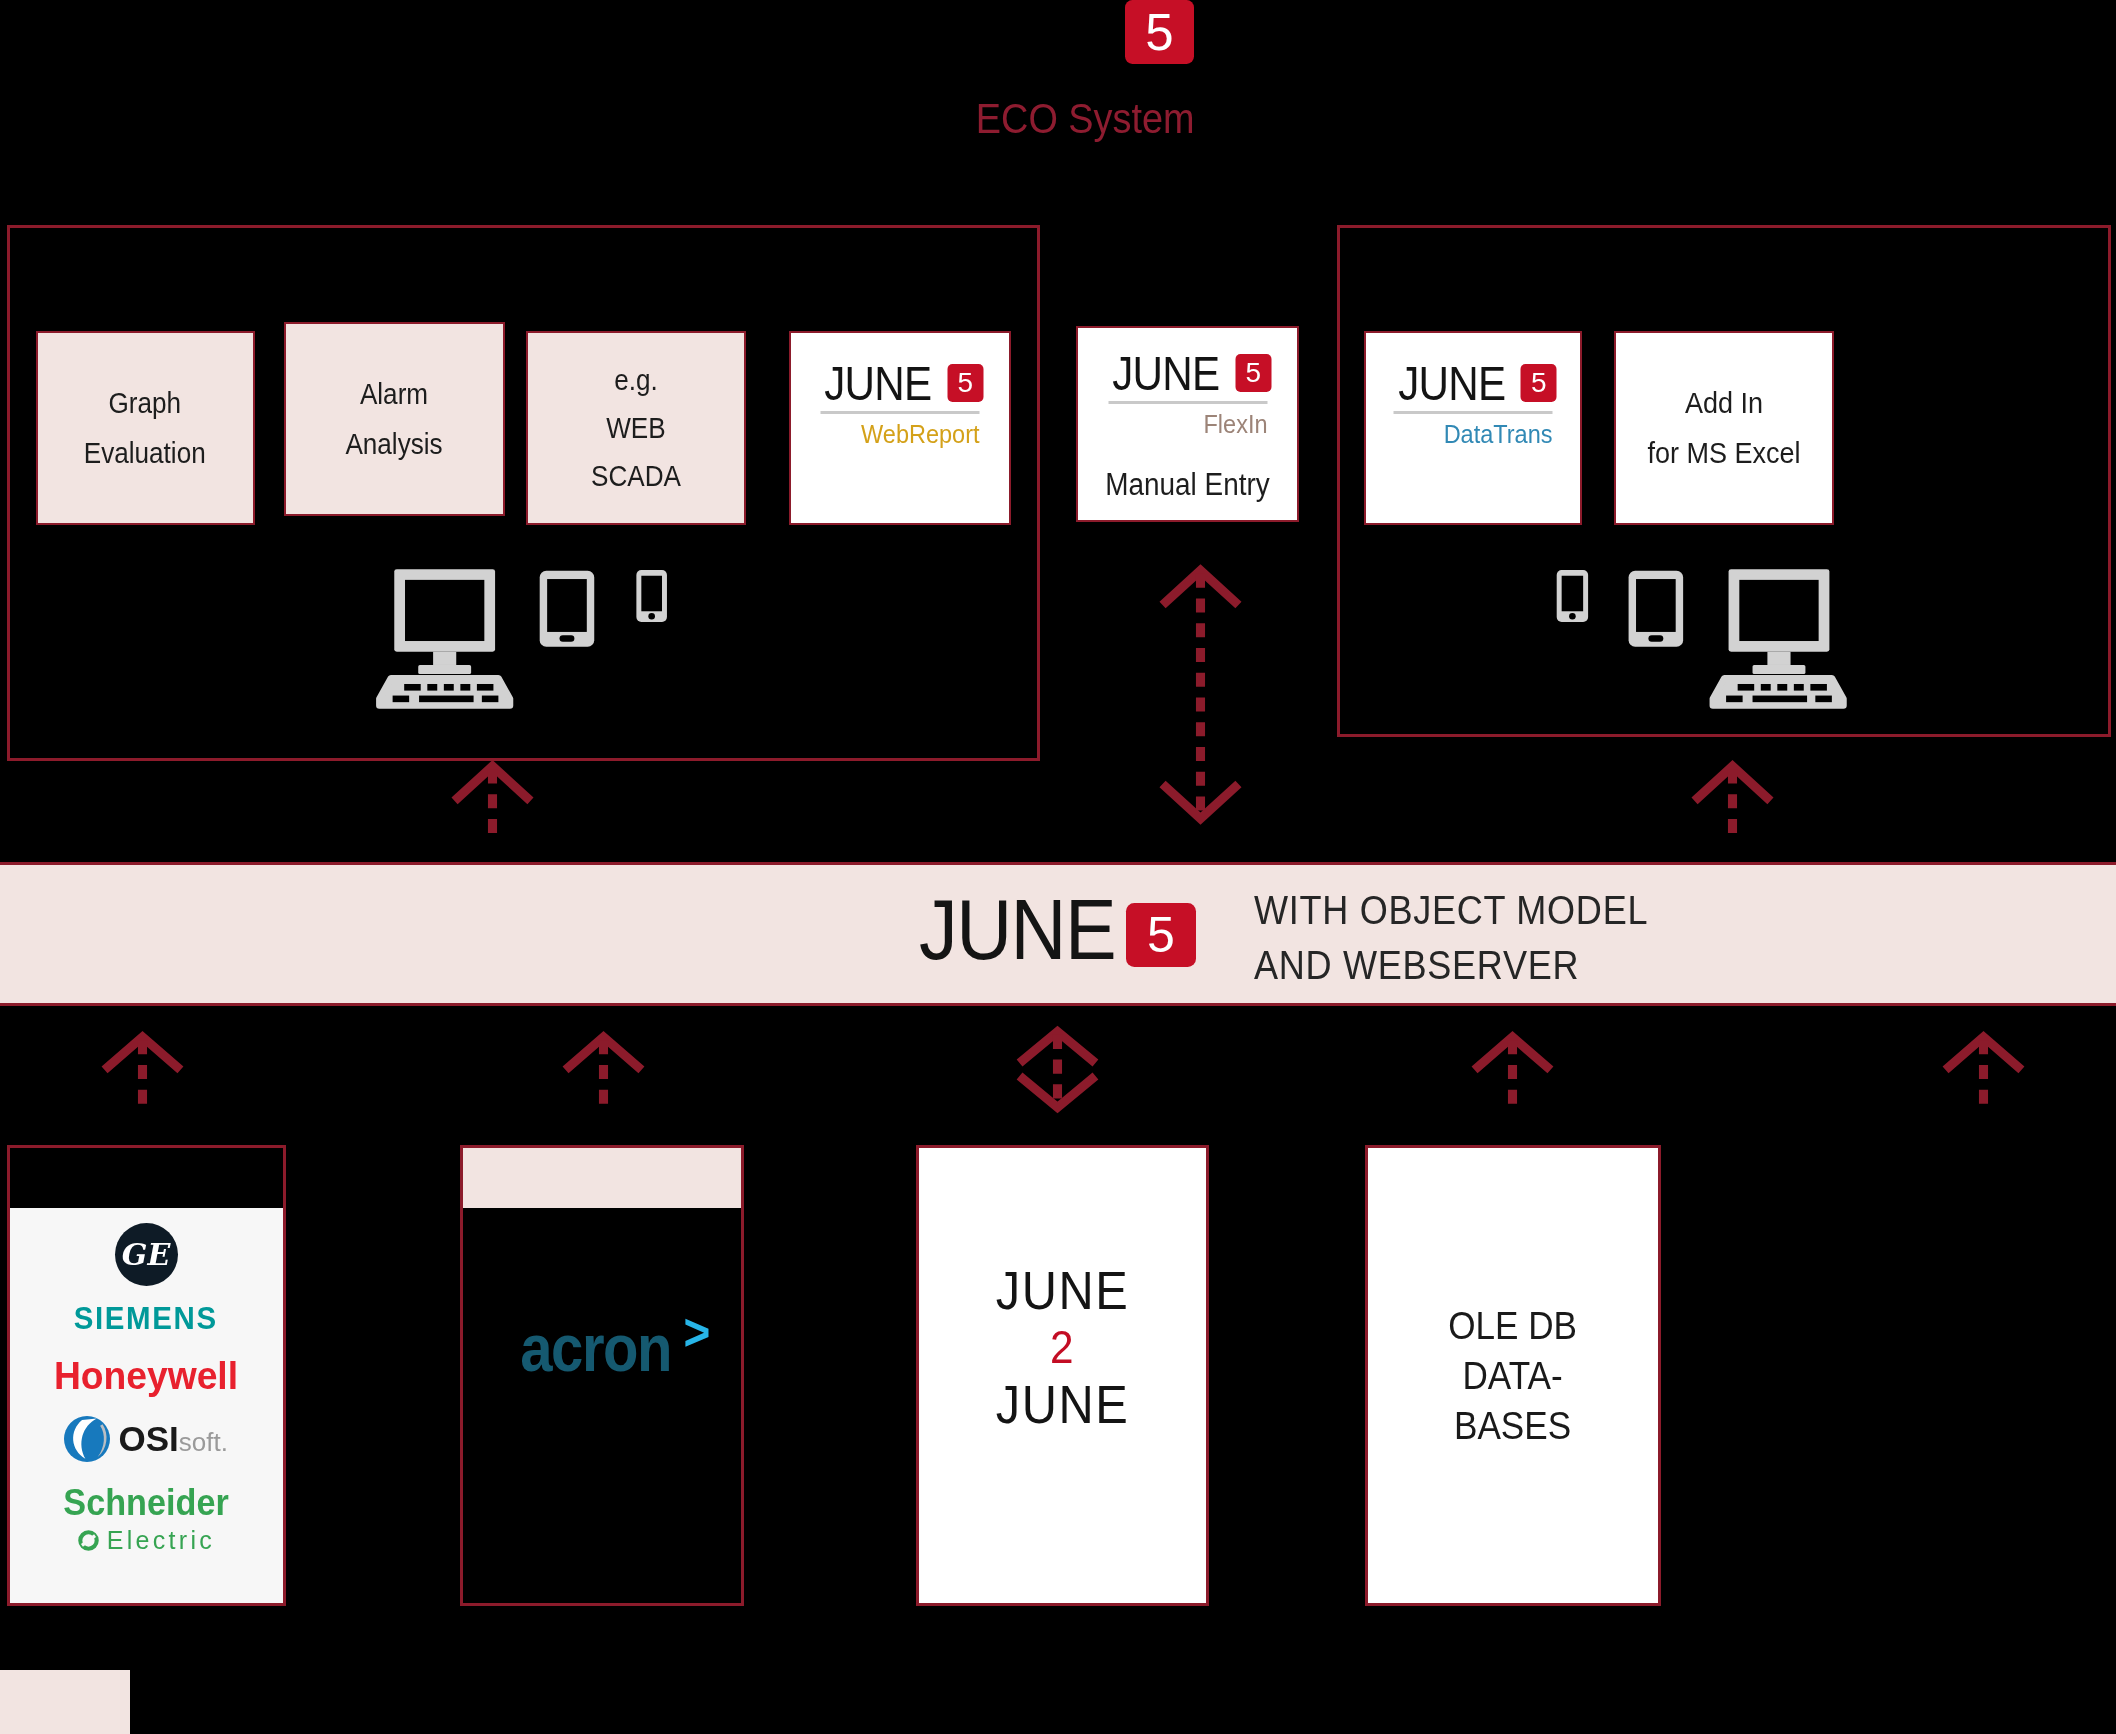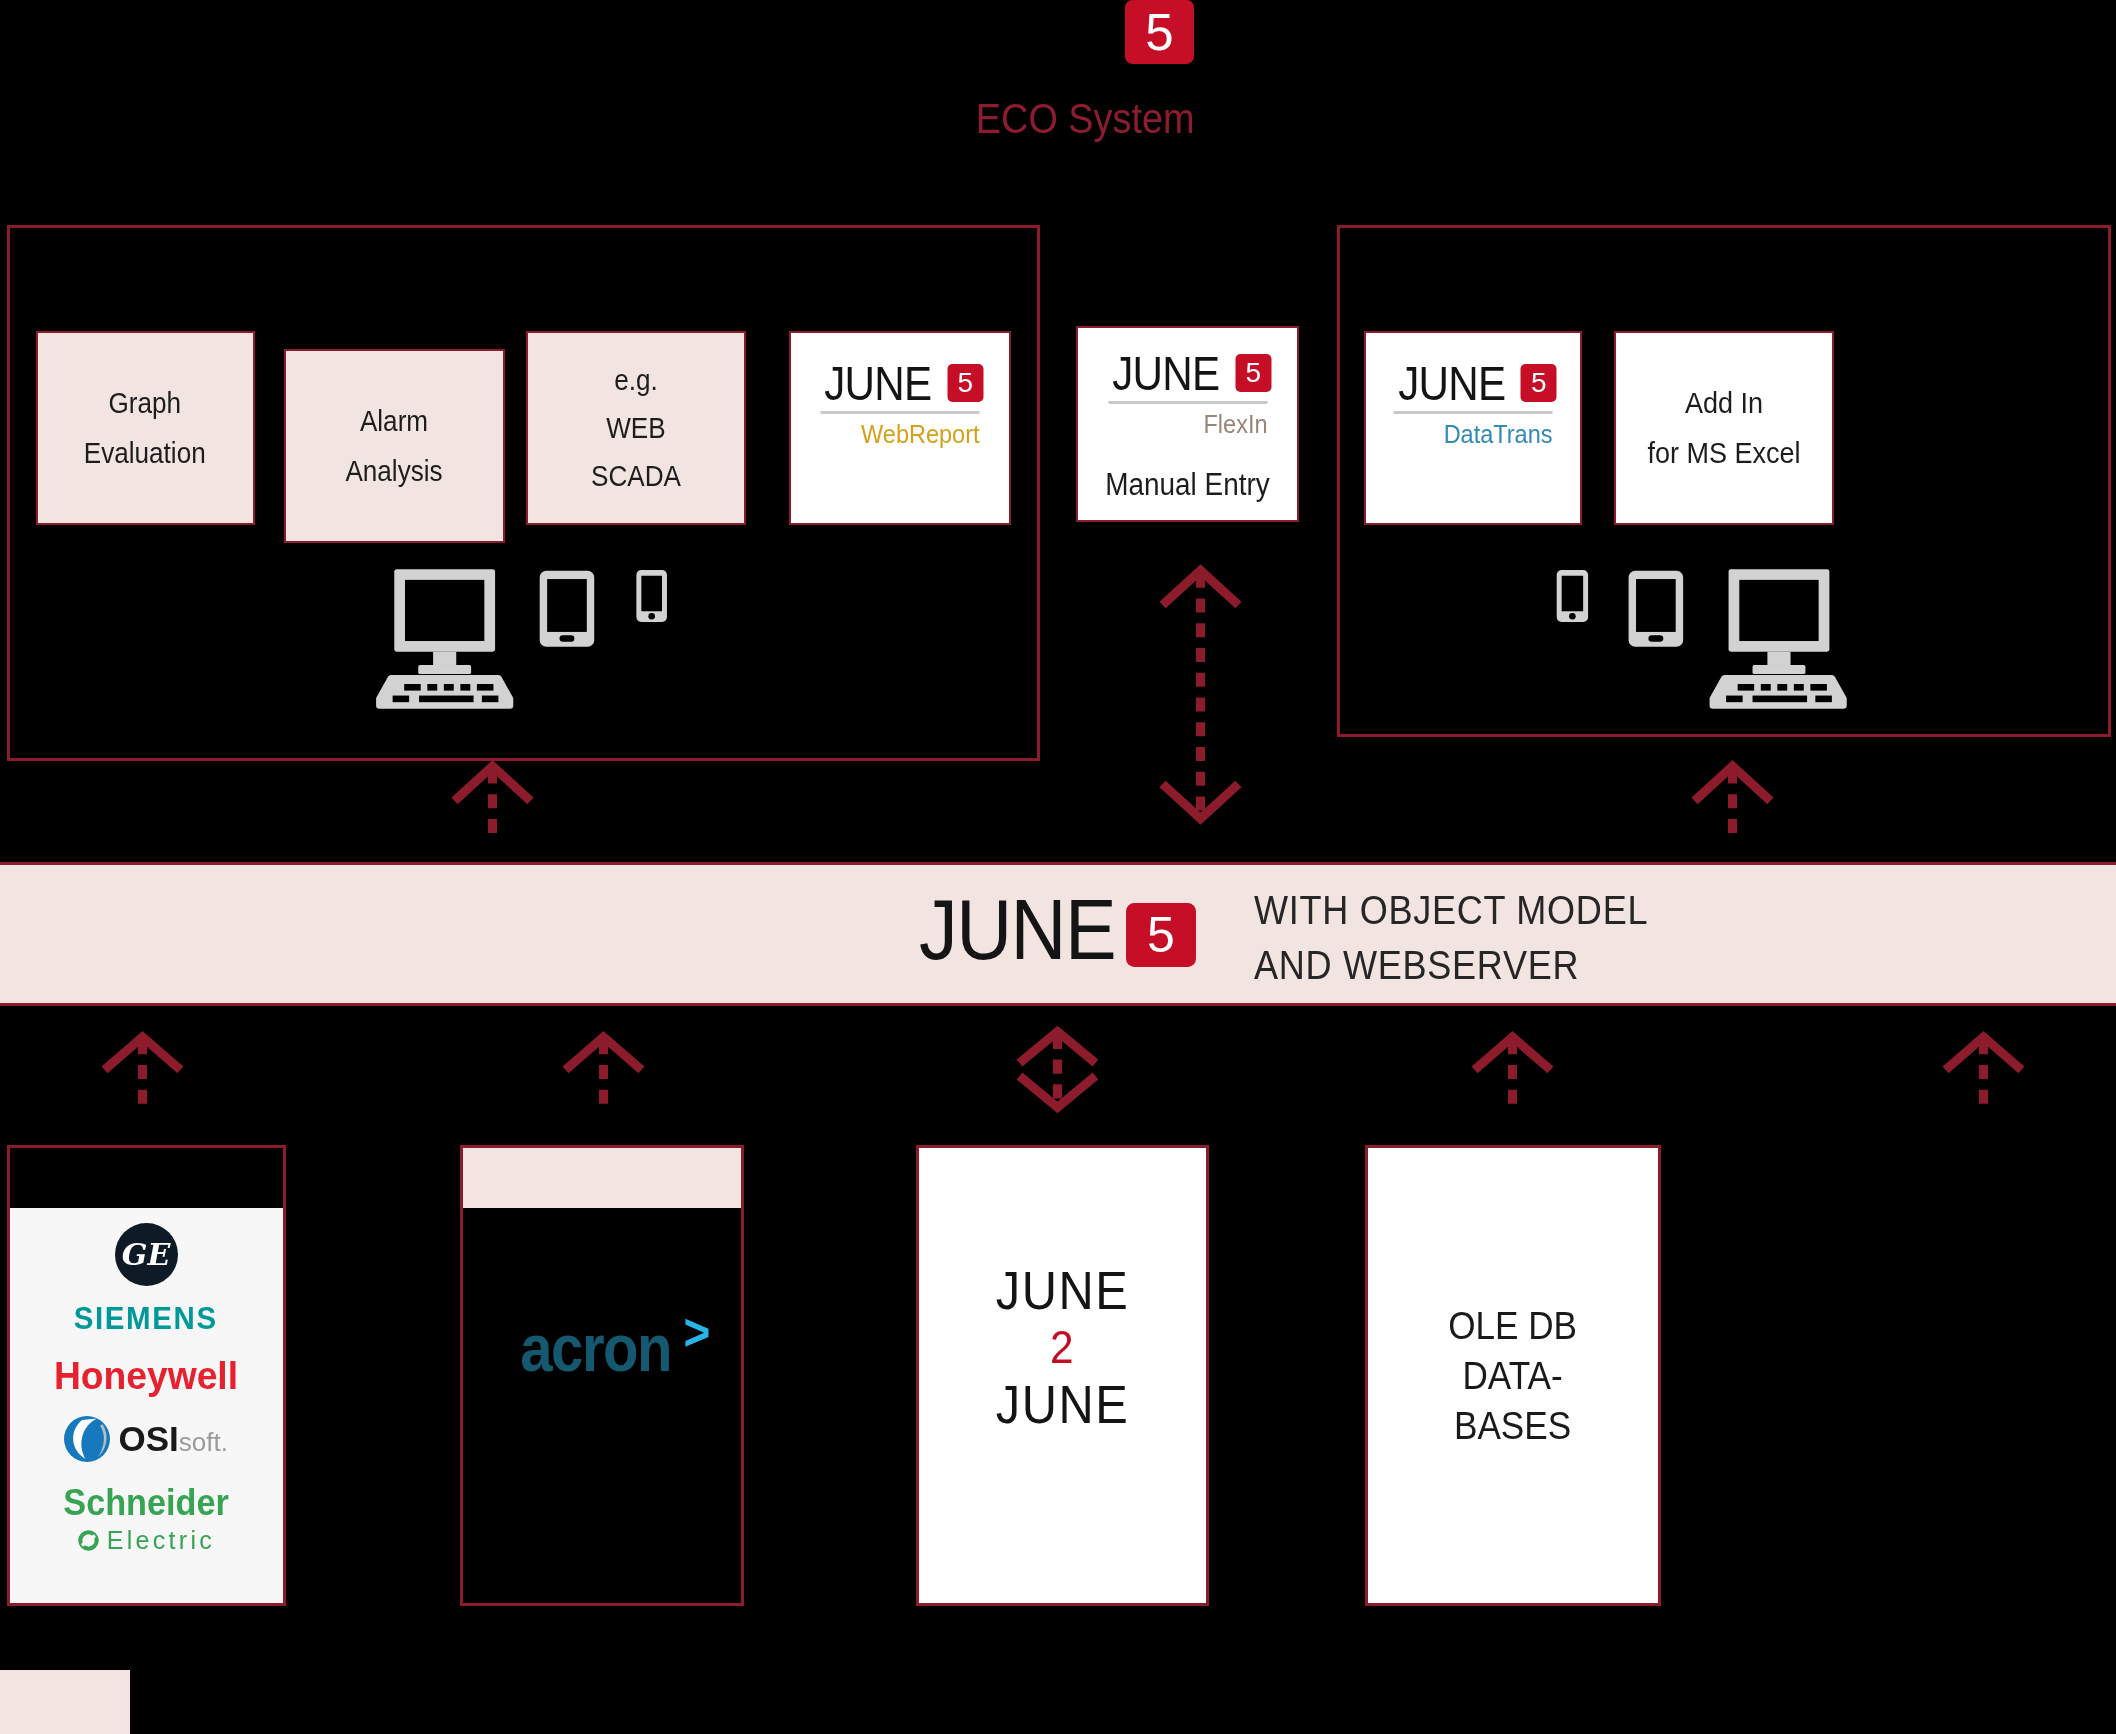--- a/index.html
+++ b/index.html
@@ -91,21 +91,21 @@
 
   <div class="abs group" style="left:6.6px;top:225px;width:1033px;height:536px">
 
     <div class="box pink" style="position:absolute;left:26px;top:103px;width:219px;height:194px">
       <div class="box-label">
         <div>Graph</div>
         <div>Evaluation</div>
       </div>
     </div>
 
-    <div class="box pink" style="position:absolute;left:274px;top:121px;width:221px;height:194px">
+    <div class="box pink" style="position:absolute;left:274px;top:94px;width:221px;height:194px">
       <div class="box-label">
         <div>Alarm</div>
         <div>Analysis</div>
       </div>
     </div>
 
     <div class="box pink" style="position:absolute;left:516px;top:103px;width:220px;height:194px">
       <div class="box-label" style="line-height:48px">
         <div>e.g.</div>
         <div>WEB</div>

